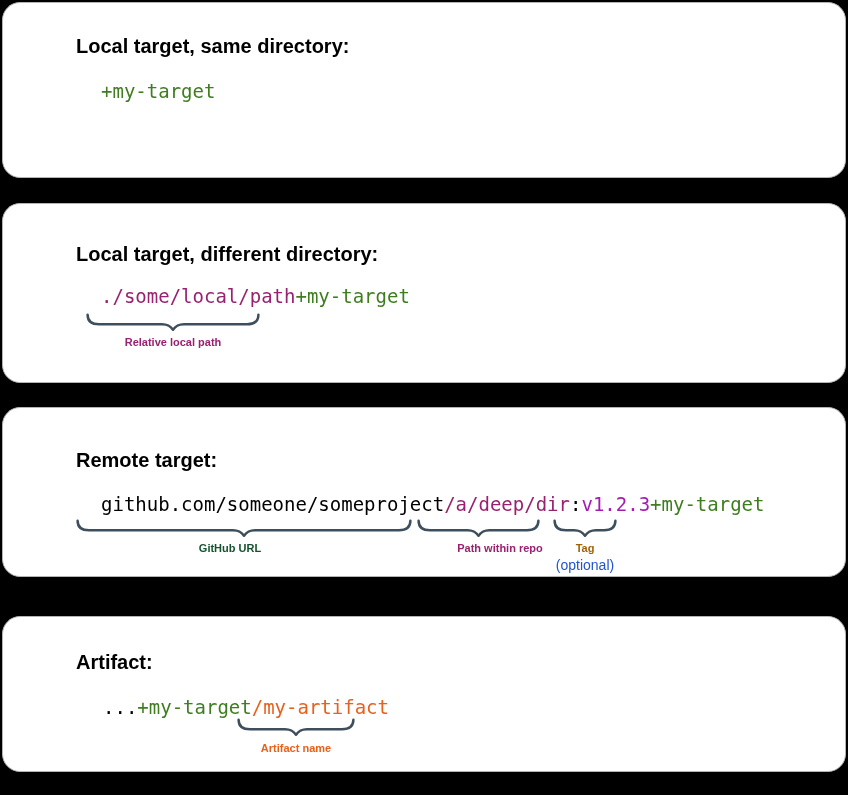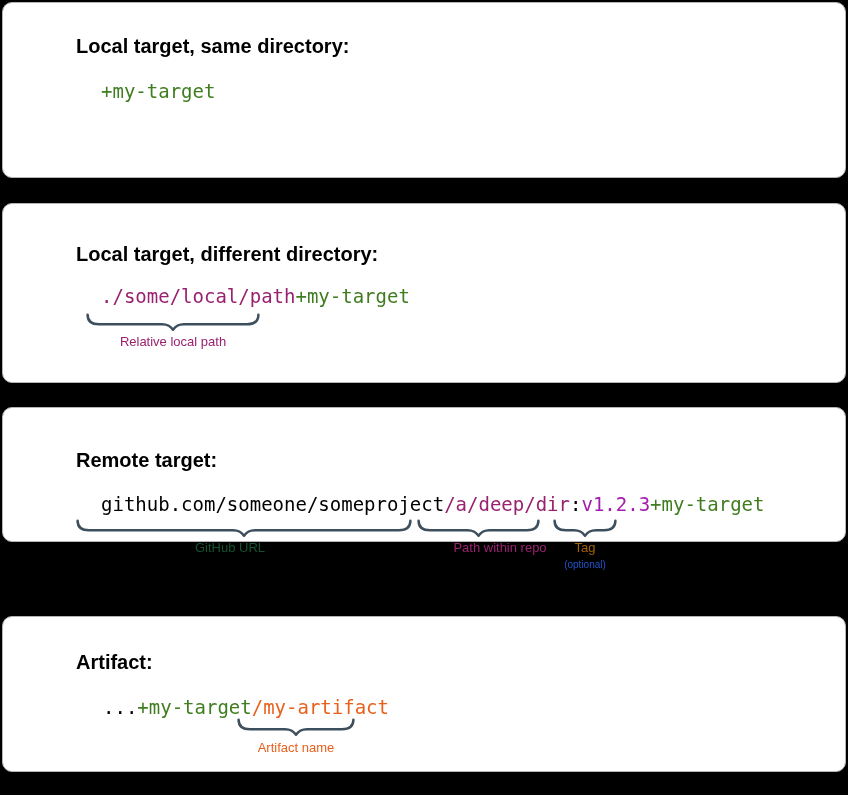--- a/index.html
+++ b/index.html
@@ -7,47 +7,47 @@
     position:relative;
     width:848px;height:795px;
     background:#000;
     overflow:hidden;
     font-family:"Liberation Sans",sans-serif;
   }
   .card{
     position:absolute;left:2px;right:2px;
     background:#ffffff;
     border:1px solid #b4b4b4;
-    border-radius:10px;
+    border-radius:18px;
     box-shadow:0 1px 2px rgba(0,0,0,.6);
     box-sizing:border-box;
   }
   .title{
     position:absolute;left:73px;margin:0;
     font-family:"Liberation Sans",sans-serif;
     font-weight:bold;font-size:20px;line-height:20px;
     color:#000;white-space:nowrap;
   }
   .code{
     position:absolute;left:71px;
     font-family:"DejaVu Sans Mono",monospace;
     font-size:19px;line-height:21px;
     white-space:pre;color:#000;margin-left:27px;
   }
   .brace{position:absolute;display:block;}
   .label{
     position:absolute;transform:translateX(-50%);
     font-family:"Liberation Sans",sans-serif;
-    font-weight:normal;font-size:13px;line-height:16px;
+    font-weight:bold;font-size:11px;line-height:16px;
     white-space:nowrap;text-align:right;
   }
   .sublabel{
     position:absolute;transform:translateX(-50%);
     font-family:"Liberation Sans",sans-serif;
-    font-weight:normal;font-size:10px;line-height:16px;
+    font-weight:normal;font-size:14px;line-height:16px;
     white-space:nowrap;text-align:center;
   }
 </style>
 </head>
 <body>
 
 <div class="stage">
 
   <section class="card" style="top:2px;height:176px">
     <h2 class="title" style="top:33px">Local target, same directory:</h2>
@@ -56,21 +56,21 @@
 
   <section class="card" style="top:203px;height:180px">
     <h2 class="title" style="top:40px">Local target, different directory:</h2>
     <div class="code" style="top:82px"><span style="color: rgb(153, 34, 112);">./some/local/path</span><span style="color: rgb(63, 125, 32);">+my-target</span></div>
     <svg class="brace" style="left:83px;top:109px" width="174" height="18" viewBox="0 0 174 18">
         <path d="M 1.6,1.8 C 1.6,8.4 5.2,11.2 13,11.2 L 76,11.2 C 82,11.2 84.4,13 87,16.8 C 89.6,13 92,11.2 98,11.2 L 161,11.2 C 168.8,11.2 172.4,8.4 172.4,1.8" fill="none" stroke="#3d4e5c" stroke-width="2.5" stroke-linecap="round" stroke-linejoin="round"></path>
       </svg>
     <div class="label" style="left: 170px; top: 130px; color: rgb(153, 34, 112);">Relative local path</div>
   </section>
 
-  <section class="card" style="top:407px;height:135px">
+  <section class="card" style="top:407px;height:170px">
     <h2 class="title" style="top:42px">Remote target:</h2>
     <div class="code" style="top:86px"><span style="color: rgb(0, 0, 0);">github.com/someone/someproject</span><span style="color: rgb(153, 34, 112);">/a/deep/dir</span><span style="color: rgb(0, 0, 0);">:</span><span style="color: #a21caf; text-align: right;">v1.2.3</span><span style="color: rgb(63, 125, 32);">+my-target</span></div>
     <svg class="brace" style="left:73px;top:111px" width="336" height="18" viewBox="0 0 336 18">
         <path d="M 1.6,1.8 C 1.6,8.4 5.2,11.2 13,11.2 L 157,11.2 C 163,11.2 165.4,13 168,16.8 C 170.6,13 173,11.2 179,11.2 L 323,11.2 C 330.8,11.2 334.4,8.4 334.4,1.8" fill="none" stroke="#3d4e5c" stroke-width="2.5" stroke-linecap="round" stroke-linejoin="round"></path>
       </svg>
     <svg class="brace" style="left:414px;top:111px" width="123" height="18" viewBox="0 0 123 18">
         <path d="M 1.6,1.8 C 1.6,8.4 5.2,11.2 13,11.2 L 50.5,11.2 C 56.5,11.2 58.9,13 61.5,16.8 C 64.1,13 66.5,11.2 72.5,11.2 L 110,11.2 C 117.8,11.2 121.4,8.4 121.4,1.8" fill="none" stroke="#3d4e5c" stroke-width="2.5" stroke-linecap="round" stroke-linejoin="round"></path>
       </svg>
     <svg class="brace" style="left:550px;top:111px" width="64" height="18" viewBox="0 0 64 18">
         <path d="M 1.6,1.8 C 1.6,8.4 5.2,11.2 13,11.2 L 21,11.2 C 27,11.2 29.4,13 32,16.8 C 34.6,13 37,11.2 43,11.2 L 51,11.2 C 58.8,11.2 62.4,8.4 62.4,1.8" fill="none" stroke="#3d4e5c" stroke-width="2.5" stroke-linecap="round" stroke-linejoin="round"></path>

